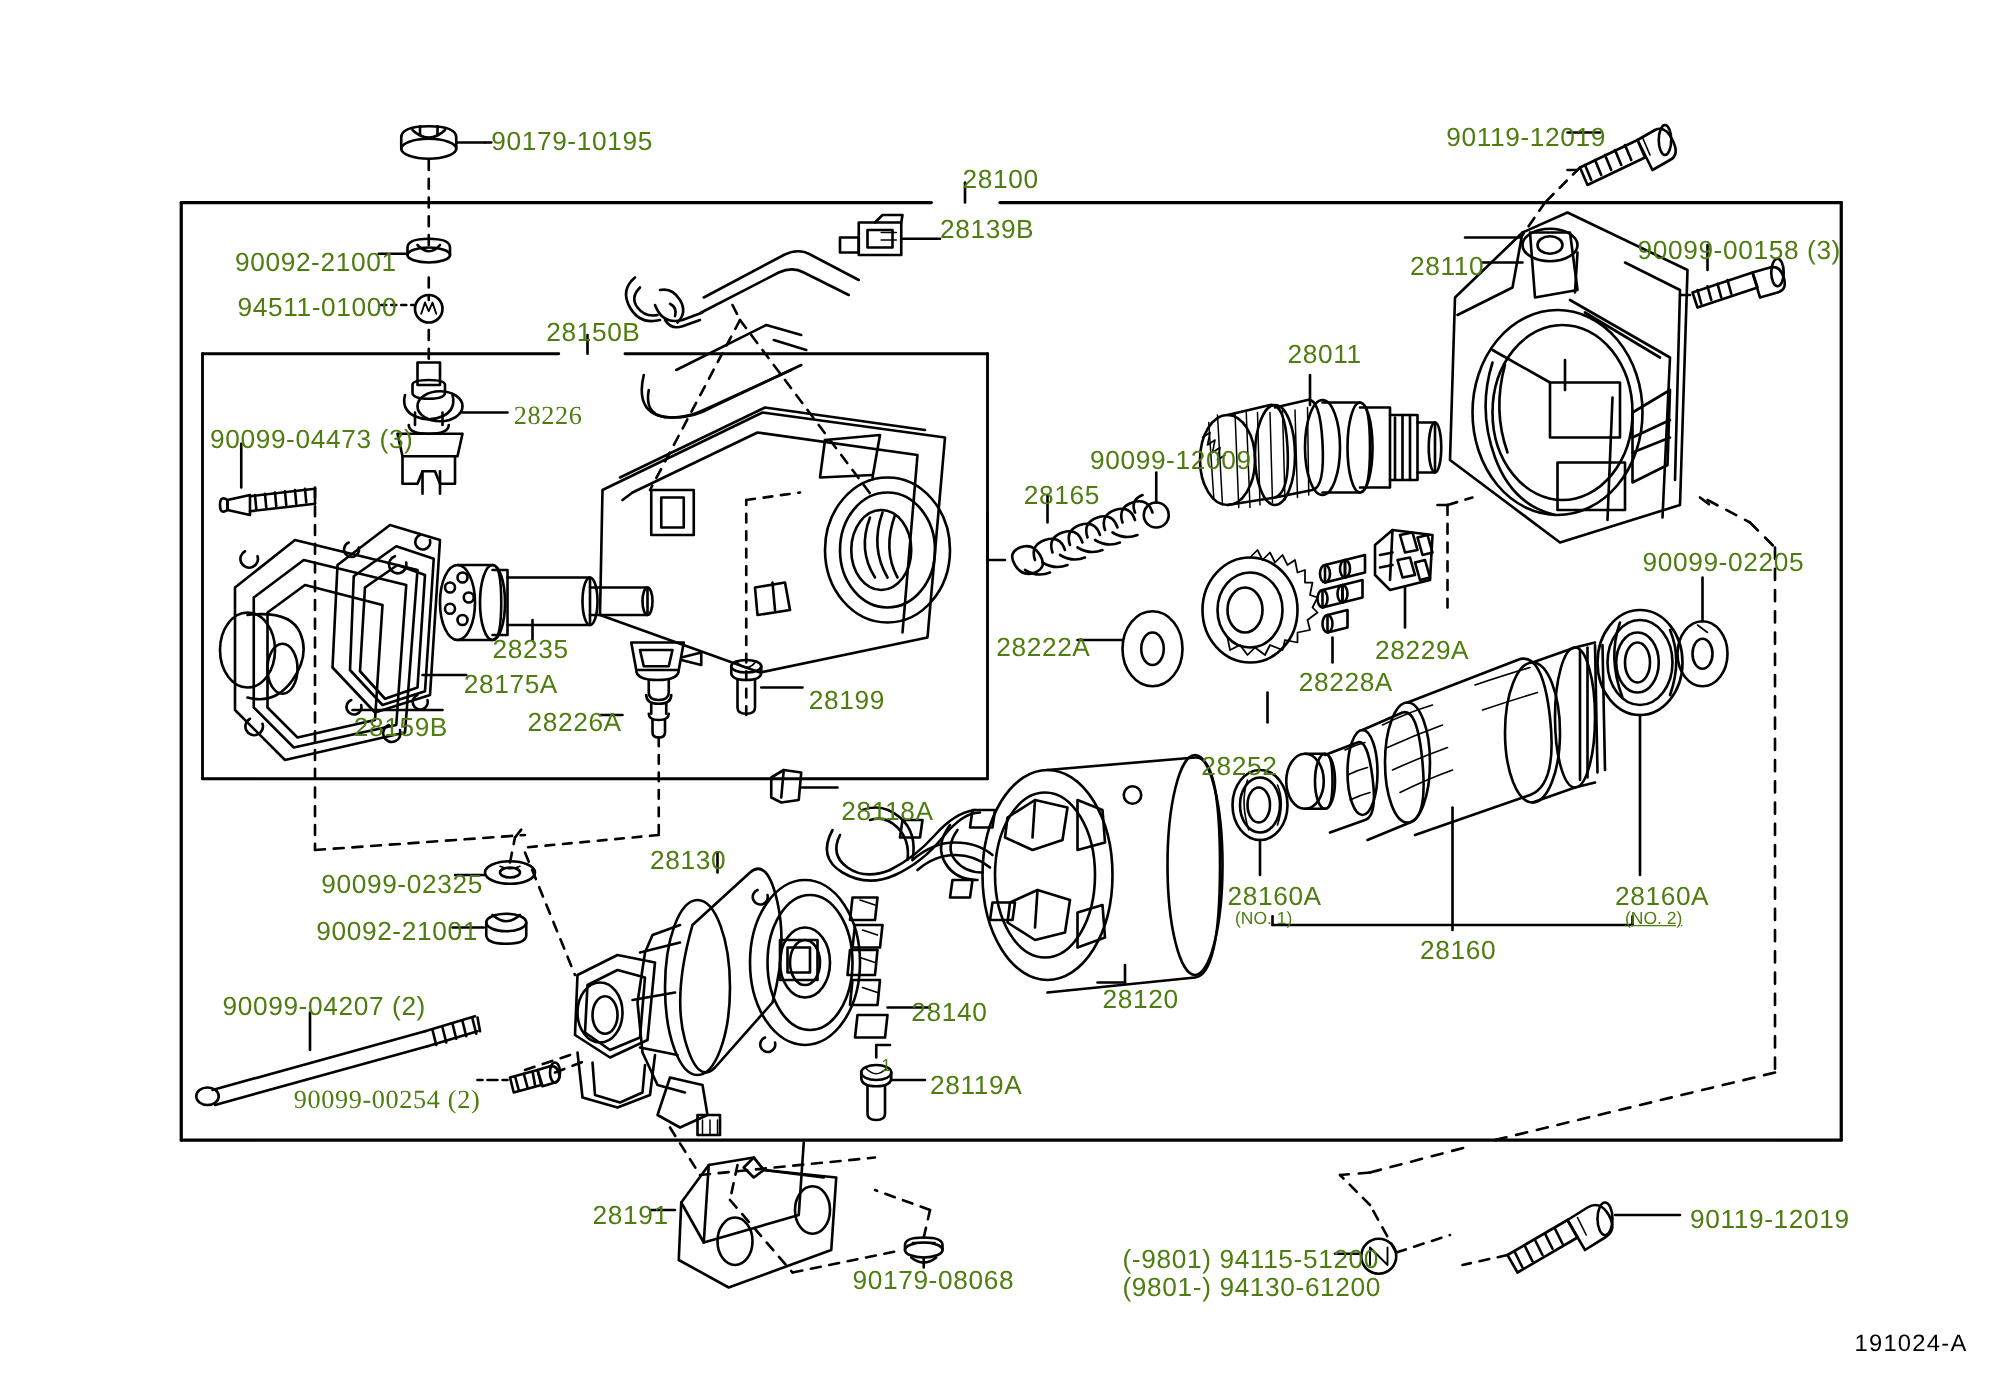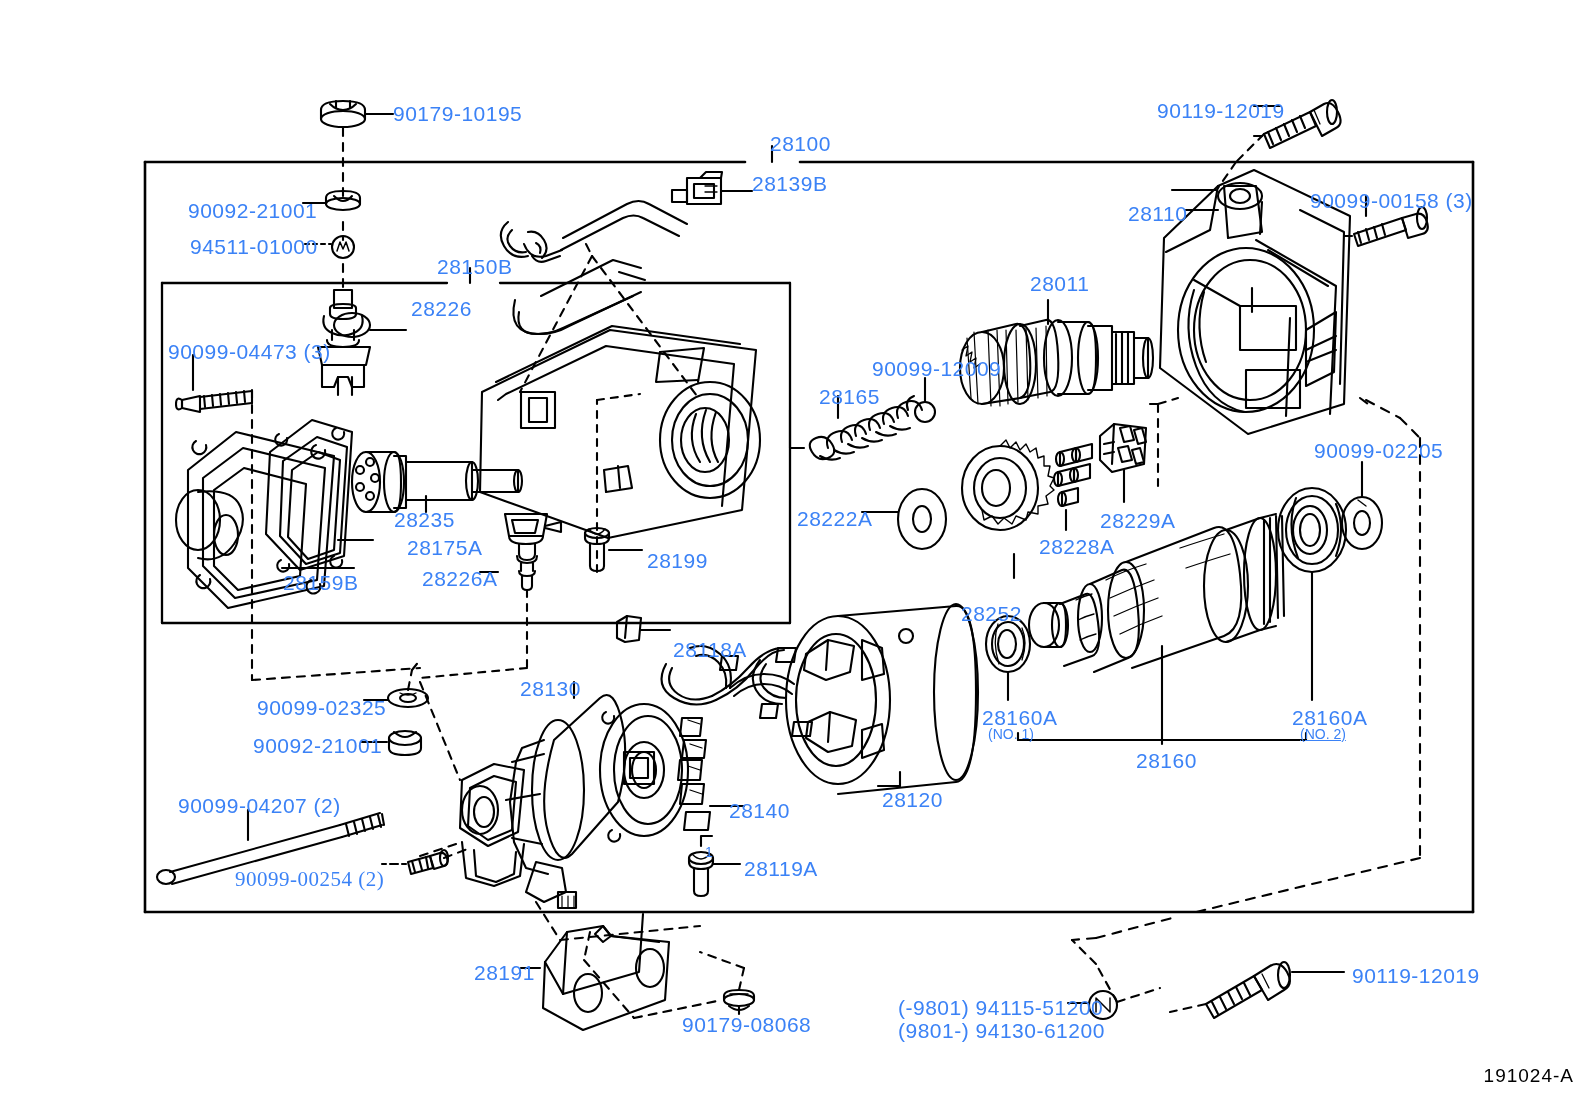--- a/index.html
+++ b/index.html
@@ -1,21 +1,21 @@
 <!DOCTYPE html>
 <html><head>
 <meta charset="utf-8">
 <title>Starter Parts Diagram</title>
 <style>
   html,body{margin:0;padding:0;background:#fff;}
   body{width:1592px;height:1099px;font-family:"Liberation Sans",sans-serif;overflow:hidden;}
   #stage{position:relative;width:1592px;height:1099px;background:#fff;}
   #stage svg{position:absolute;left:0;top:0;}
   .lbl{position:absolute;font-family:"Liberation Sans",sans-serif;font-size:21px;
-       letter-spacing:.5px;color:#3b82f6;white-space:nowrap;line-height:1.05;}
+       letter-spacing:.5px;color:#4d7c0f;white-space:nowrap;line-height:1.05;}
   .lbl.sm{font-size:14px;letter-spacing:0;}
   .diagid{position:absolute;right:18px;bottom:12px;font-size:19px;letter-spacing:1px;}
 </style>
 </head>
 <body>
 
 <div id="stage">
 
 <svg width="1592" height="1099" viewBox="0 0 1592 1099">
   <g fill="none" stroke="#000" stroke-width="2.1" stroke-linecap="round" stroke-linejoin="round">
@@ -594,24 +594,24 @@
   </g>
 </svg>
 
 <div id="labels">
       <div class="lbl" style="left: 393px; top: 103px;">90179-10195</div>
       <div class="lbl" style="left: 188px; top: 200px;">90092-21001</div>
       <div class="lbl" style="left: 190px; top: 236px;">94511-01000</div>
       <div class="lbl" style="left: 770px; top: 133px;">28100</div>
       <div class="lbl" style="left: 752px; top: 173px;">28139B</div>
       <div class="lbl" style="left: 437px; top: 256px;">28150B</div>
-      <div class="lbl" style="left: 411px; top: 298px;">28226</div>
+      <div class="lbl" style="left: 411px; top: 321px; font-family: Liberation Serif, serif;">28226</div>
       <div class="lbl" style="left: 168px; top: 341px;">90099-04473 (3)</div>
       <div class="lbl" style="left: 394px; top: 509px;">28235</div>
-      <div class="lbl" style="left: 371px; top: 537px; margin-left: 36px;">28175A</div>
+      <div class="lbl" style="left: 371px; top: 537px;">28175A</div>
       <div class="lbl" style="left: 283px; top: 572px;">28159B</div>
       <div class="lbl" style="left: 422px; top: 568px;">28226A</div>
       <div class="lbl" style="left: 647px; top: 550px;">28199</div>
       <div class="lbl" style="left: 673px; top: 623px; margin-top: 16px;">28118A</div>
       <div class="lbl" style="left: 819px; top: 386px;">28165</div>
       <div class="lbl" style="left: 872px; top: 358px;">90099-12009</div>
       <div class="lbl" style="left: 797px; top: 508px; text-align: center;">28222A</div>
       <div class="lbl" style="left: 961px; top: 567px; margin-top: 36px;">28252</div>
       <div class="lbl" style="left: 1039px; top: 536px;">28228A</div>
       <div class="lbl" style="left: 1100px; top: 510px;">28229A</div>

